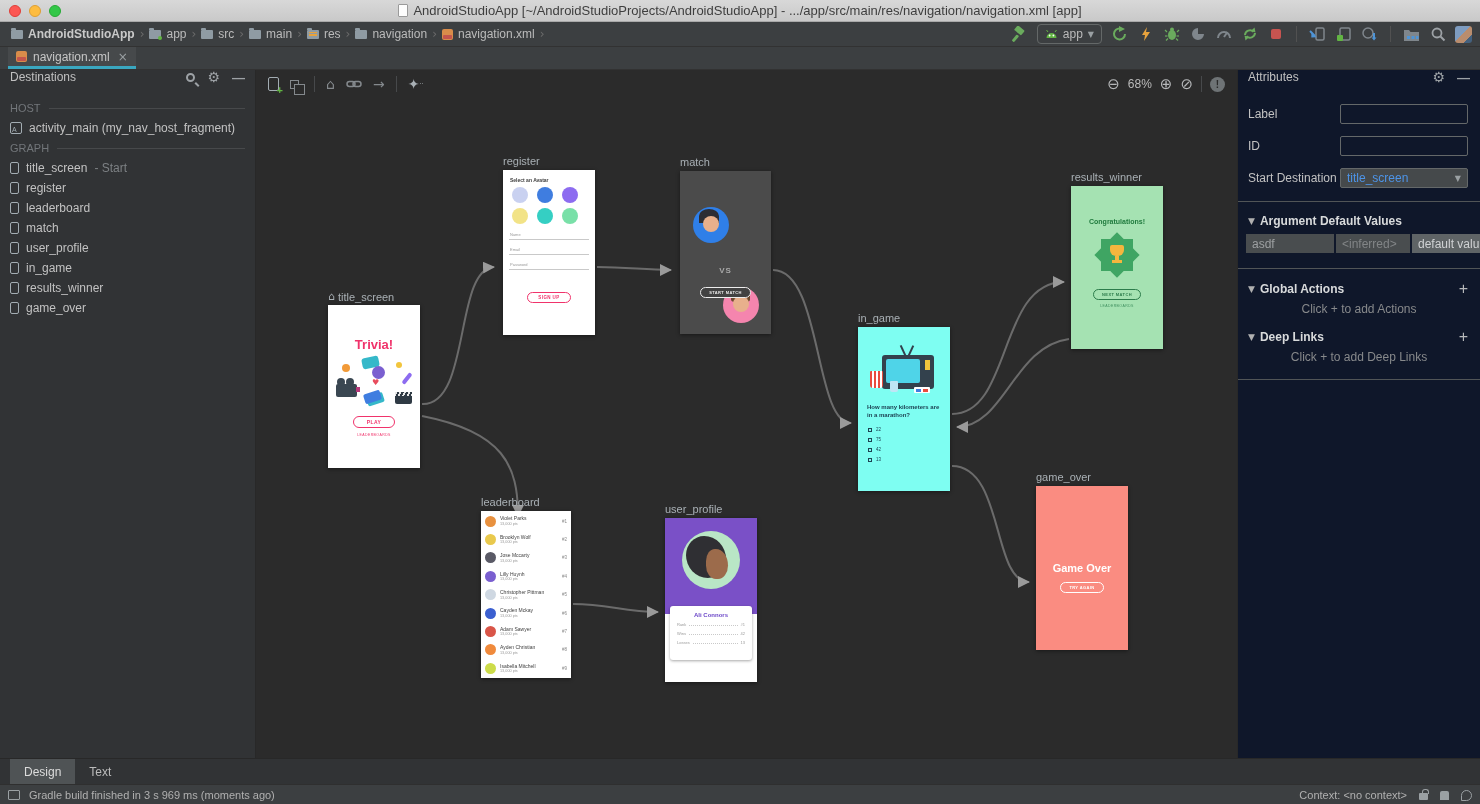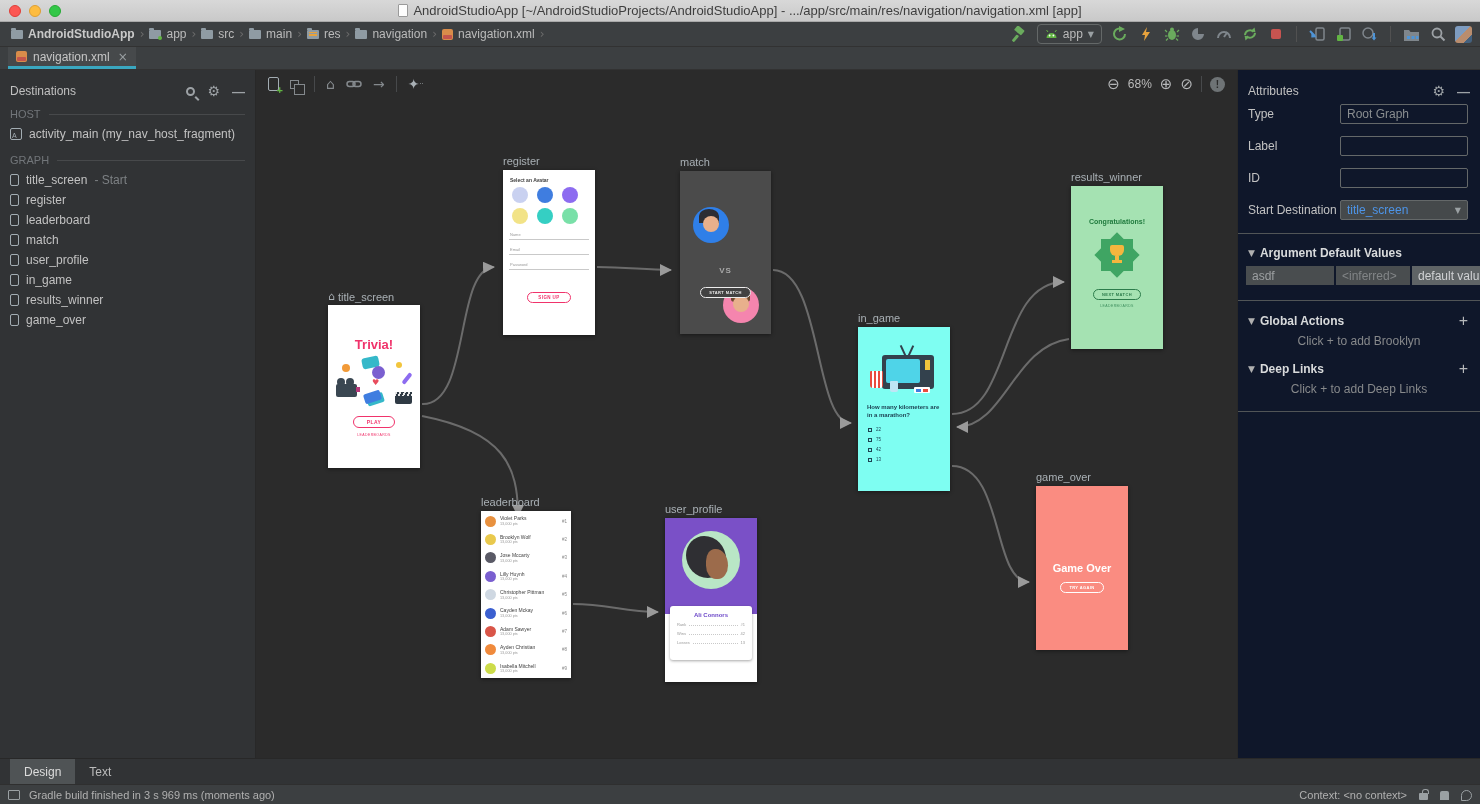--- a/index.html
+++ b/index.html
@@ -39,28 +39,28 @@
 
   
   .tabbar { height:23px; background:#3c3f41; display:flex; align-items:flex-end; padding-left:8px; border-bottom:1px solid #323232; }
   .etab { display:flex; align-items:center; gap:6px; background:#46494b; padding:3px 8px 3px 8px; height:22px;
     border-bottom:3px solid #3aa7c0; font-size:12px; color:#c6c6c6; cursor:pointer; }
   .etab .close { color:#9aa0a3; font-size:12px; margin-left:2px; }
 
   
   .main { display:flex; height:688px; }
   .left-panel { width:256px; background:#313335; border-right:1px solid #282828; flex:none; }
-  .panel-header { height:28px; display:flex; align-items:flex-end; padding:0 10px; }
+  .panel-header { height:28px; display:flex; align-items:flex-start; padding:0 10px; }
   .panel-header .ph-title { font-size:12px; color:#c0c0c0; flex:1; }
   .ph-icons { display:flex; align-items:center; gap:12px; }
   .mag { width:9px; height:9px; border:2px solid #9da2a6; border-radius:50%; position:relative; display:inline-block; cursor:pointer; }
   .mag::after { content:""; position:absolute; width:2px; height:5px; background:#9da2a6; transform:rotate(-45deg); left:8px; top:7px; }
   .gear { color:#9da2a6; font-size:14px; cursor:pointer; line-height:1; }
   .mini { color:#9da2a6; font-size:13px; cursor:pointer; line-height:1; font-weight:bold; }
-  .section-label { display:flex; align-items:center; gap:8px; margin:10px 10px 4px 10px; font-size:11px; color:#72767a; }
+  .section-label { display:flex; align-items:center; gap:8px; margin:4px 10px 4px 10px; font-size:11px; color:#72767a; }
   .section-label::after { content:""; flex:1; height:1px; background:#47494b; }
   .host-item, .graph-item { display:flex; align-items:center; gap:7px; padding:3px 10px; font-size:12px; color:#c2c2c2; cursor:pointer; }
   .host-ic { width:12px; height:12px; border:1px solid #a3adb3; border-radius:2px; font-size:7px; color:#a3adb3;
     display:inline-flex; align-items:flex-end; justify-content:flex-start; padding:0 0 0 1px; flex:none; }
   .phone-ic { width:9px; height:12px; border:1px solid #a3adb3; border-radius:2px; flex:none; }
   .g-suffix { color:#7d8184; }
 
   
   .canvas { flex:1; position:relative; background:#2b2b2b; overflow:hidden; }
   .canvas-toolbar { height:28px; display:flex; align-items:center; padding:0 12px; gap:11px; position:relative; z-index:5; }
@@ -720,24 +720,20 @@
 
   <div class="right-panel">
     <div class="panel-header">
       <span class="ph-title">Attributes</span>
       <span class="ph-icons">
         <span class="gear glyph">⚙</span>
         <span class="mini">—</span>
       </span>
     </div>
     <div class="attr-row">
-      <span class="alabel">Type</span>
-      <span class="ainput ghost">Root Graph</span>
-    </div>
-    <div class="attr-row">
       <span class="alabel">Label</span>
       <span class="ainput"></span>
     </div>
     <div class="attr-row">
       <span class="alabel">ID</span>
       <span class="ainput"></span>
     </div>
     <div class="attr-row">
       <span class="alabel">Start Destination</span>
       <span class="acombo">
@@ -754,21 +750,21 @@
       <span class="arg-cell c1">asdf</span>
       <span class="arg-cell c2">&lt;inferred&gt;</span>
       <span class="arg-cell c3">default value</span>
     </div>
     <div class="adivider"></div>
     <div class="asection">
       <span class="tri glyph">▼</span>
       <span>Global Actions</span>
       <span class="plus">+</span>
     </div>
-    <div class="ahint">Click + to add Brooklyn</div>
+    <div class="ahint">Click + to add Actions</div>
     <div class="asection">
       <span class="tri glyph">▼</span>
       <span>Deep Links</span>
       <span class="plus">+</span>
     </div>
     <div class="ahint">Click + to add Deep Links</div>
     <div class="adivider"></div>
   </div>
 </div>
 

